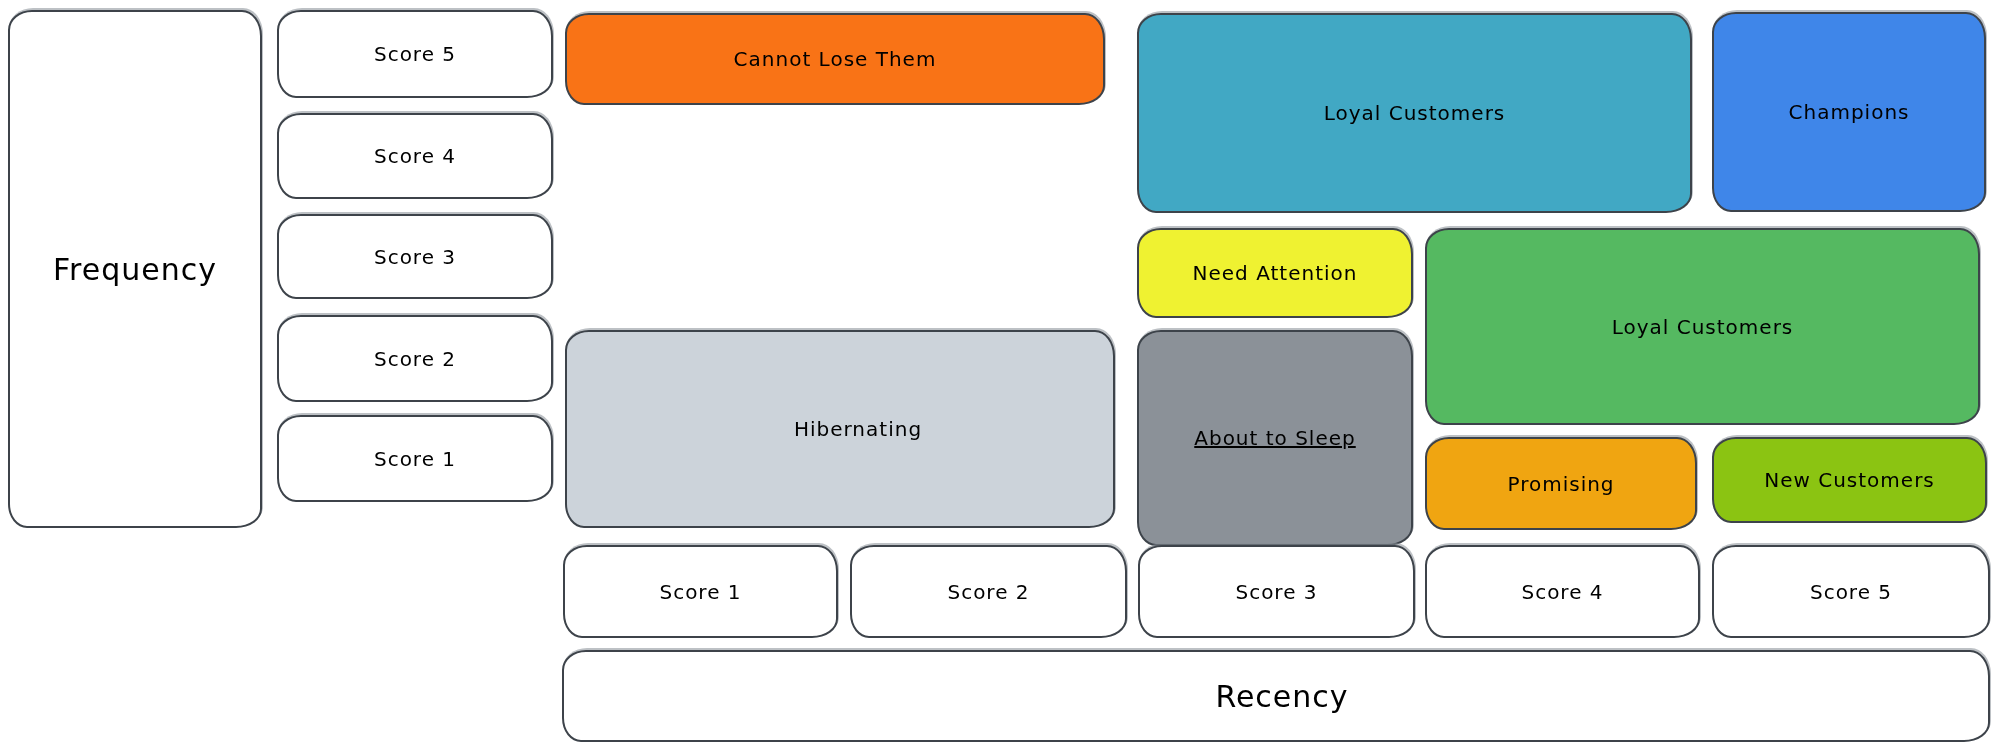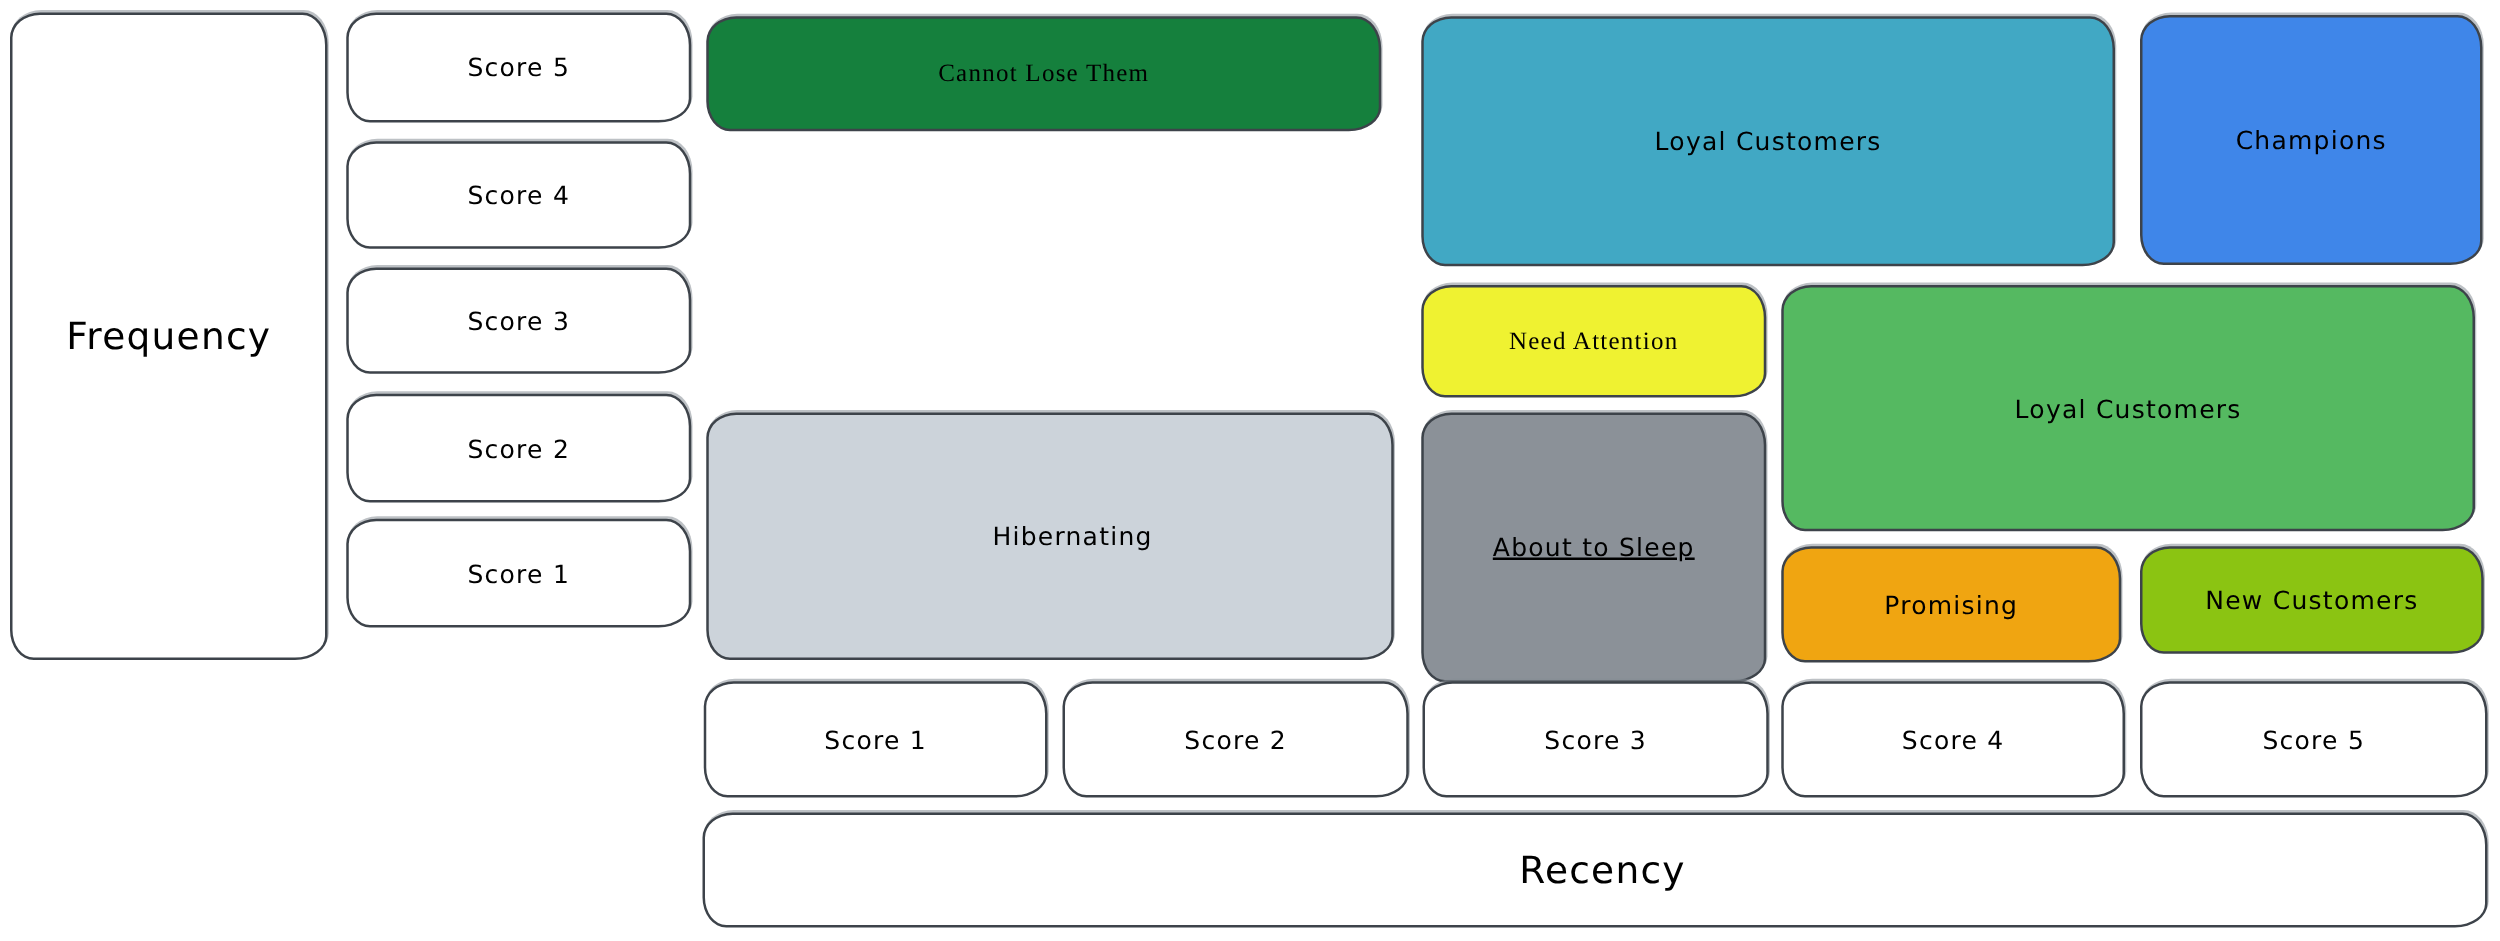--- a/index.html
+++ b/index.html
@@ -38,21 +38,21 @@
   #fscore-3         { left: 277px;  top: 214px; width: 276px; height: 85px; }
   #fscore-2         { left: 277px;  top: 315px; width: 276px; height: 87px; }
   #fscore-1         { left: 277px;  top: 415px; width: 276px; height: 87px; }
 
   
   #seg-cannot-lose      { left: 565px;  top: 13px;  width: 540px; height: 92px;  }
   #seg-at-risk          { left: 565px;  top: 117px; width: 550px; height: 200px; }
   #seg-hibernating      { left: 565px;  top: 330px; width: 550px; height: 198px; }
   #seg-loyal-top        { left: 1137px; top: 13px;  width: 555px; height: 200px; }
   #seg-champions        { left: 1712px; top: 12px;  width: 274px; height: 200px; }
-  #seg-need-attention   { left: 1137px; top: 228px; width: 276px; height: 90px; font-family: Liberation Serif, serif;  }
+  #seg-need-attention   { left: 1137px; top: 228px; width: 276px; height: 90px;  }
   #seg-about-to-sleep   { left: 1137px; top: 330px; width: 276px; height: 216px; text-decoration: underline; }
   #seg-loyal-mid        { left: 1425px; top: 228px; width: 555px; height: 197px; }
   #seg-promising        { left: 1425px; top: 437px; width: 272px; height: 93px;  }
   #seg-new-customers    { left: 1712px; top: 437px; width: 275px; height: 86px; align-items: center;  }
 
   
   #rscore-1         { left: 563px;  top: 545px; width: 275px;  height: 93px; }
   #rscore-2         { left: 850px;  top: 545px; width: 277px;  height: 93px; }
   #rscore-3         { left: 1138px; top: 545px; width: 277px;  height: 93px; }
   #rscore-4         { left: 1425px; top: 545px; width: 275px;  height: 93px; }
@@ -77,21 +77,21 @@
   <div class="box white" id="fscore-3">
     <span>Score 3</span>
   </div>
   <div class="box white" id="fscore-2">
     <span>Score 2</span>
   </div>
   <div class="box white" id="fscore-1">
     <span>Score 1</span>
   </div>
 
-  <div class="box" id="seg-cannot-lose" style="background: #15803d; font-family: Liberation Serif, serif;">
+  <div class="box" id="seg-cannot-lose" style="background: #f97316;">
     <span>Cannot Lose Them</span>
   </div>
   <div class="box" id="seg-hibernating" style="background: rgb(204, 211, 218); padding-left: 36px;">
     <span>Hibernating</span>
   </div>
   <div class="box" id="seg-loyal-top" style="background: rgb(65, 168, 196);">
     <span>Loyal Customers</span>
   </div>
   <div class="box" id="seg-champions" style="background: rgb(63, 134, 233); align-items: center;">
     <span>Champions</span>

